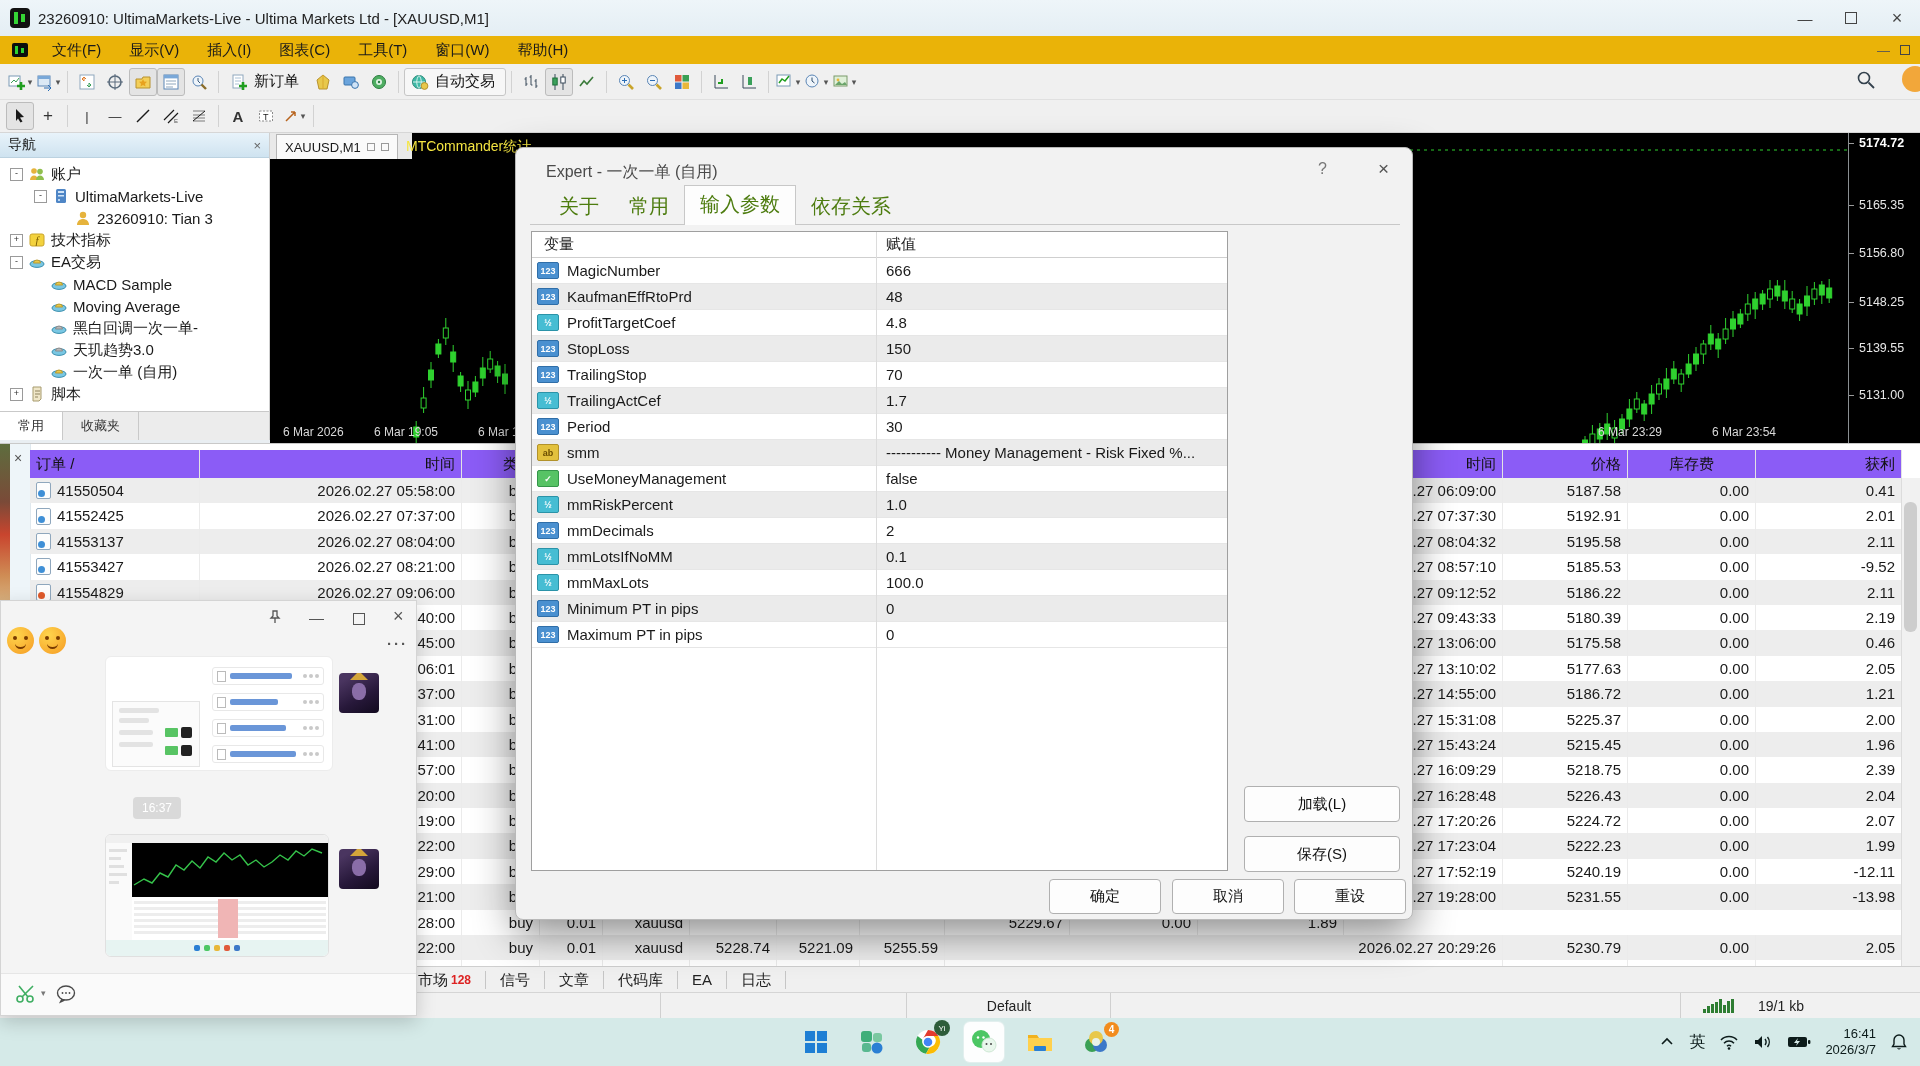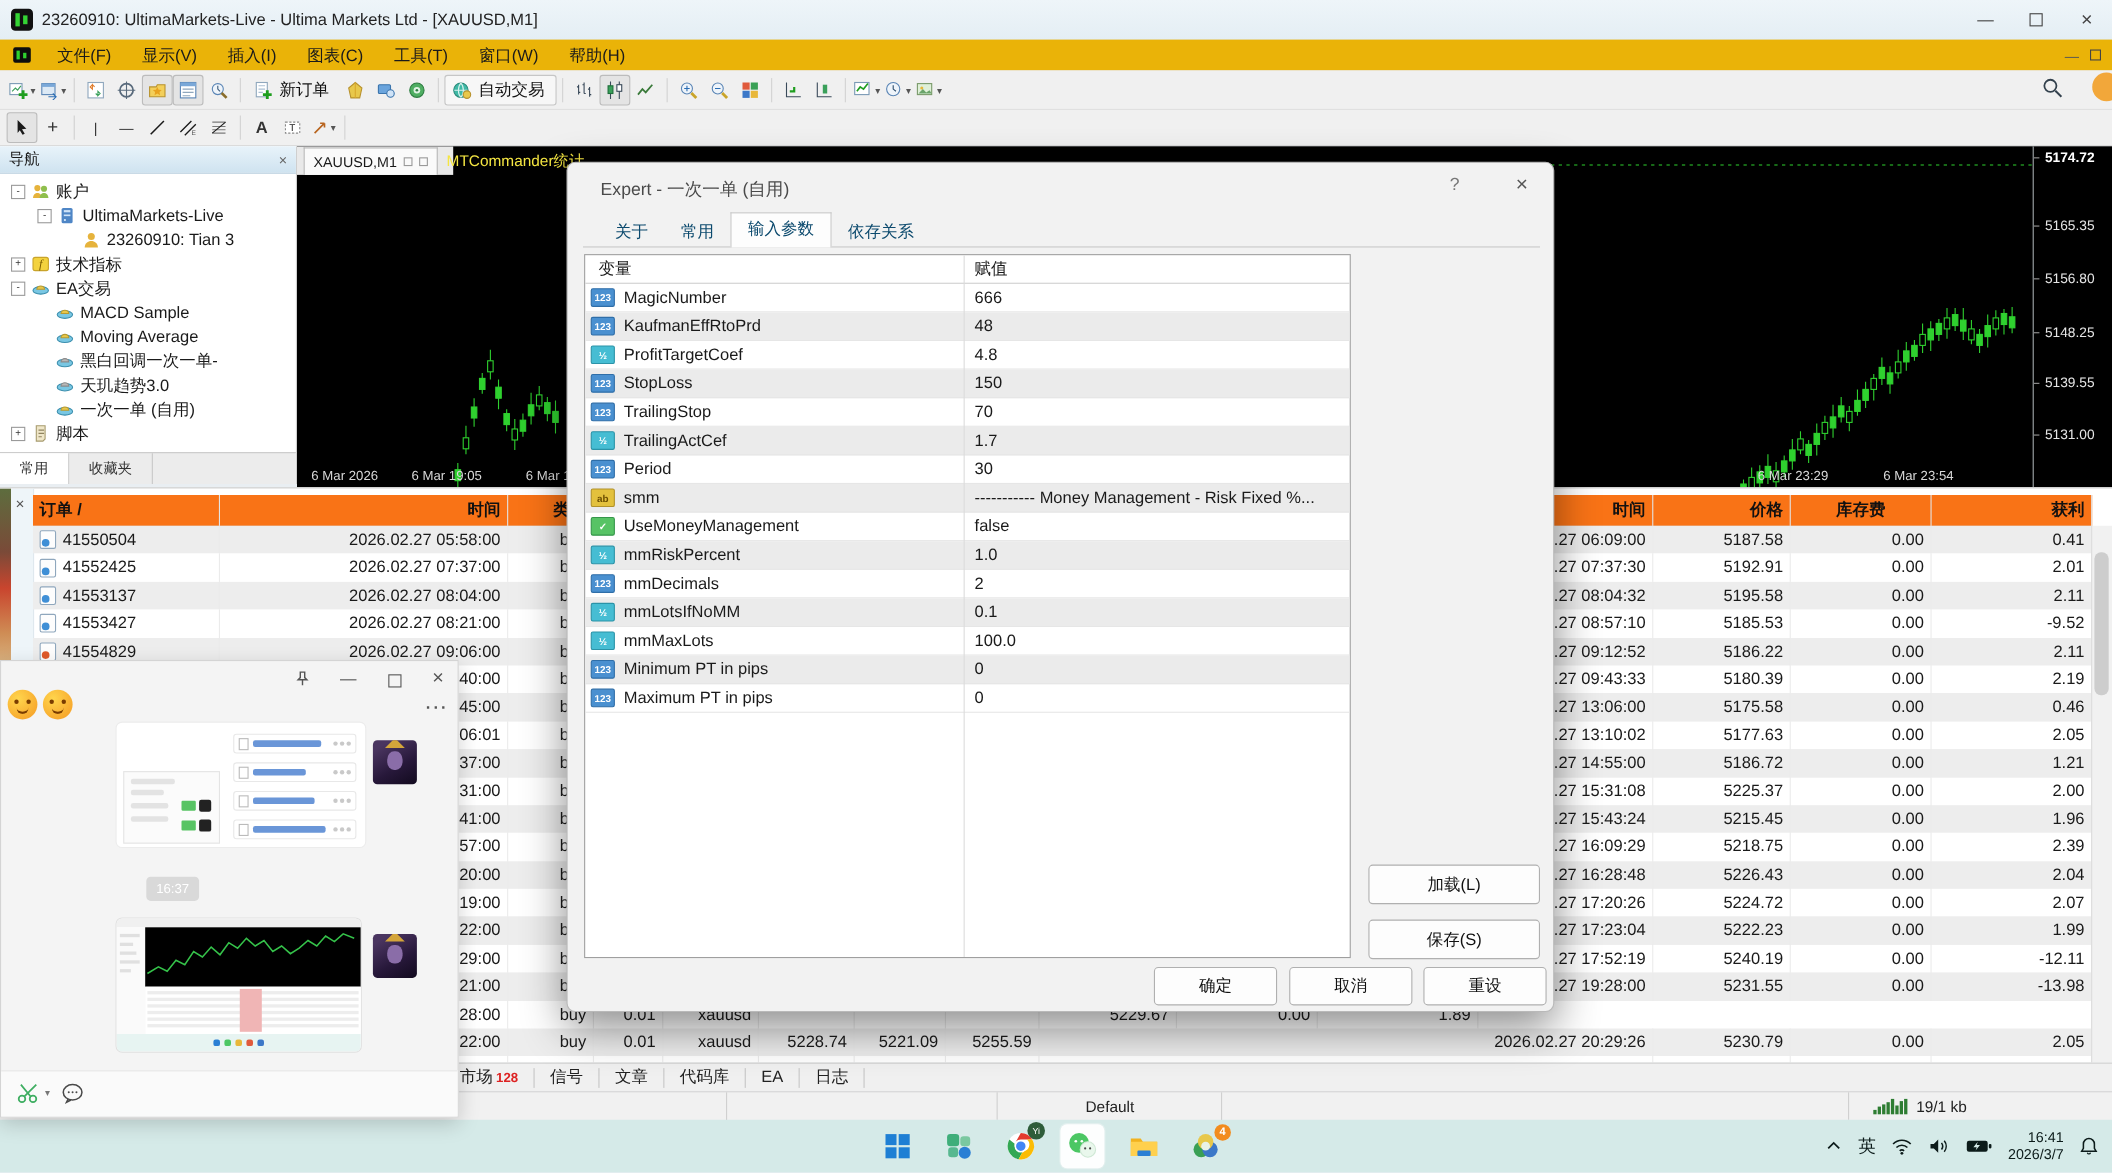--- a/index.html
+++ b/index.html
@@ -58,60 +58,60 @@
   #pricescale{left:1848px;top:133px;width:72px;height:310px;background:#000;border-left:1px solid #8a8f92;box-sizing:border-box;}
   .ptick{position:absolute;left:10px;color:#e6e6e6;font-size:12.5px;}
   .ptick::before{content:"";position:absolute;left:-10px;top:7px;width:5px;height:1px;background:#9a9a9a;}
   .pcur{font-weight:bold;color:#fff;}
   
   #terminal{left:0;top:443px;width:1920px;height:523px;background:#fff;border-top:1px solid #c9c9c9;box-sizing:border-box;overflow:hidden;}
   #wallpaper{position:absolute;left:0;top:0;width:10px;height:165px;
      background:linear-gradient(#5d6d3e,#7a4a38 35%,#c9452e 55%,#cf8d55 80%,#d9b98a);}
   #term-strip{position:absolute;left:10px;top:0;width:20px;height:523px;background:#eef5f9;border-right:1px solid #dfe8ee;}
   #term-strip .x{position:absolute;left:4px;top:6px;color:#555;font-size:14px;}
-  #t-head{position:absolute;left:30px;top:6px;display:flex;background:#f97316;border-bottom:1px solid #c9c9c9;font-weight:bold;}
+  #t-head{position:absolute;left:30px;top:6px;display:flex;background:#8b5cf6;border-bottom:1px solid #c9c9c9;}
   .hc{box-sizing:border-box;padding:0 6px;font-size:15px;line-height:27px;height:28px;border-right:1px solid #e3e3e3;color:#111;white-space:nowrap;overflow:hidden;}
   #t-rows{position:absolute;left:30px;top:34px;width:1872px;}
   .trow{display:flex;height:25.4px;}
   .trow.odd{background:#ededed;}
   .tc{box-sizing:border-box;padding:0 6px;font-size:15px;line-height:25.4px;border-right:1px solid #ebebeb;white-space:nowrap;overflow:hidden;display:flex;align-items:center;}
   .tc.r{justify-content:flex-end;}
   .doc{width:13px;height:15px;background:#fdfdfd;border:1px solid #8fa7bd;border-radius:2px;position:relative;margin-right:6px;flex:none;}
   .doc::after{content:"";position:absolute;left:1px;bottom:1px;width:7px;height:7px;border-radius:50%;}
   .doc.blue::after{background:#3f8fd6;}
   .doc.red::after{background:#e05a2b;}
   #t-scroll{position:absolute;right:0;top:34px;width:18px;height:489px;background:#f1f1f1;border-left:1px solid #dcdcdc;}
   #t-scroll .thumb{position:absolute;left:2px;top:24px;width:13px;height:130px;background:#cdcdcd;border-radius:6px;}
   #term-tabs{left:0;top:966px;width:1920px;height:26px;background:#f0f0f0;border-top:1px solid #cfcfcf;display:flex;align-items:center;padding-left:404px;box-sizing:border-box;}
   .ttab{display:flex;align-items:flex-start;padding:0 14px;font-size:15px;color:#222;border-right:1px solid #c6c6c6;height:18px;line-height:18px;}
   .ttab .badge{color:#d22;font-size:12px;font-weight:bold;margin-left:3px;}
   
   #statusbar{left:0;top:992px;width:1920px;height:26px;background:#f1f1f1;border-top:1px solid #d5d5d5;box-sizing:border-box;font-size:14px;color:#222;}
   .spane{position:absolute;top:0;height:25px;border-left:1px solid #d0d0d0;}
   #st-profile{left:906px;width:204px;display:flex;align-items:center;justify-content:center;}
-  #st-conn{left:1680px;width:240px;display:flex;align-items:center;gap:8px;padding-left:22px;box-sizing:border-box;}
+  #st-conn{left:1680px;width:240px;display:flex;align-items:center;gap:24px;padding-left:22px;box-sizing:border-box;}
   .bars{display:flex;align-items:flex-end;gap:1px;height:14px;}
   .bars i{width:3px;background:#2e7d32;display:block;}
   
   #taskbar{left:0;top:1018px;width:1920px;height:48px;background:#d5eae8;}
   #tb-icons{position:absolute;left:796px;top:4px;display:flex;gap:16px;align-items:center;height:40px;}
   .ticon{width:40px;height:40px;display:flex;align-items:center;justify-content:center;border-radius:6px;}
   .ticon.active{background:#fdfefe;box-shadow:0 0 0 1px #e2efee;}
   #tray{position:absolute;right:0;top:0;height:48px;display:flex;align-items:center;gap:14px;padding-right:12px;}
   #clock{font-size:13px;text-align:right;line-height:16px;color:#0c1b1a;}
   #ime{font-size:16px;color:#0c1b1a;}
   
   #dialog{left:515px;top:147px;width:898px;height:773px;background:#f2f2f2;border:1px solid #b9b9b9;
           border-radius:8px;box-shadow:0 14px 40px rgba(0,0,0,.45);box-sizing:border-box;z-index:5;}
   #dlg-title{position:absolute;left:30px;top:14px;font-size:16px;color:#4a4a4a;}
   #dlg-help{position:absolute;left:802px;top:12px;font-size:16px;color:#777;}
   #dlg-close{position:absolute;left:862px;top:10px;font-size:19px;color:#555;}
   #dtabs{position:absolute;left:28px;top:48px;height:29px;display:flex;align-items:flex-end;}
   #dtab-line{position:absolute;left:14px;top:76px;width:870px;height:1px;background:#c8c8c8;}
-  .dtab{padding:5px 15px;font-size:15px;color:#0c4a6e;}
+  .dtab{padding:5px 15px;font-size:20px;color:#4d7c0f;}
   .dtab.active{background:#fdfdfd;border:1px solid #c8c8c8;border-bottom:none;position:relative;z-index:2;padding-bottom:7px;}
   #pgrid{position:absolute;left:15px;top:83px;width:697px;height:640px;background:#fff;border:1px solid #9f9f9f;box-sizing:border-box;overflow:hidden;}
   #pgrid .vline{position:absolute;left:344px;top:0;bottom:0;width:1px;background:#dcdcdc;}
   .prow{display:flex;height:25px;border-bottom:1px solid #e6e6e6;}
   .prow.head{border-bottom:1px solid #cfcfcf;}
   .prow.odd{background:#ebebeb;}
   .pname{width:344px;box-sizing:border-box;display:flex;align-items:center;padding-left:5px;font-size:15px;white-space:nowrap;overflow:hidden;}
   .pval{flex:1;box-sizing:border-box;display:flex;align-items:center;padding-left:10px;font-size:15px;white-space:nowrap;overflow:hidden;}
   .chip{width:20px;height:15px;border-radius:2px;margin-right:8px;flex:none;display:flex;align-items:center;justify-content:center;font-size:9px;font-weight:bold;color:#fff;}
   .chip.int{background:#4a90d0;border:1px solid #2f6ea8;}

